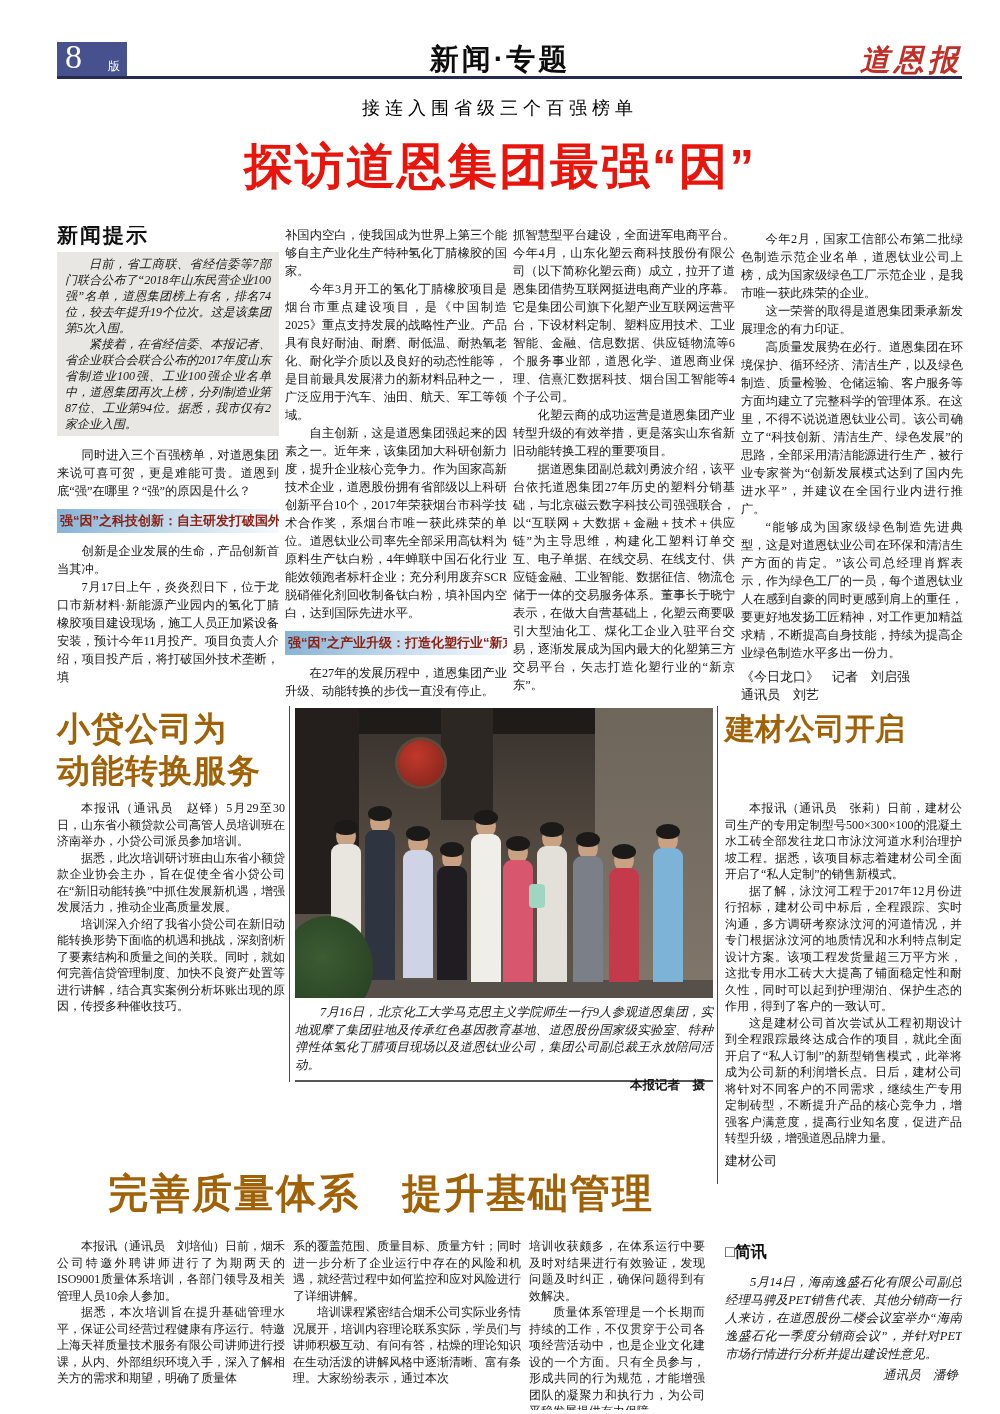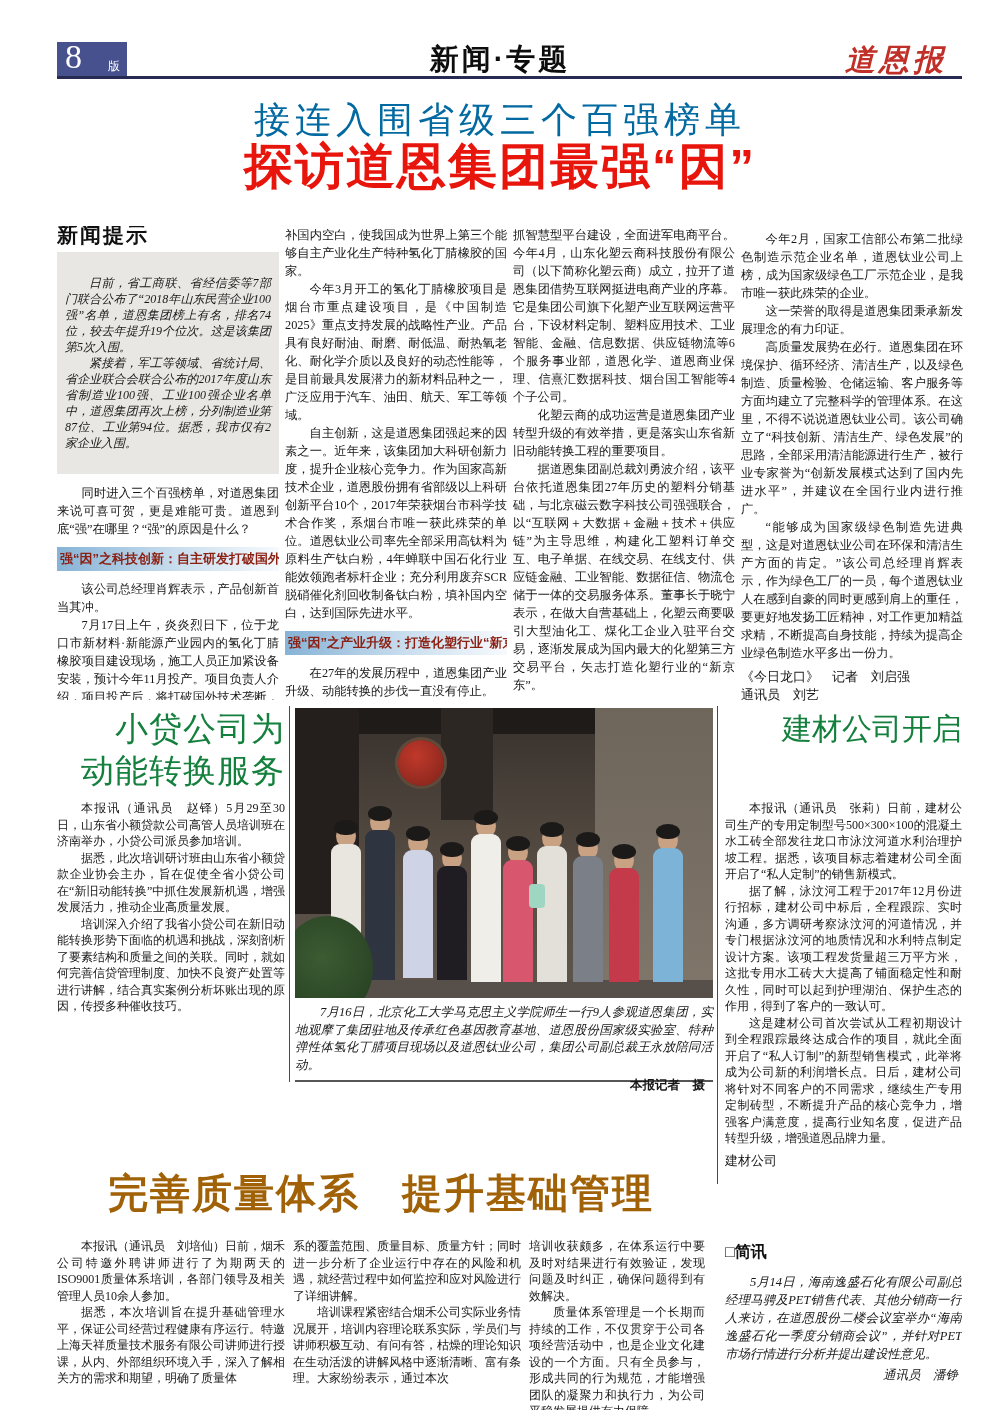--- a/index.html
+++ b/index.html
@@ -9,44 +9,44 @@
   .sans { font-family:"Liberation Sans","DejaVu Sans",sans-serif; }
   .serif { font-family:"Liberation Serif","DejaVu Serif",serif; }
 
   
   .pagebox { left:57px; top:42px; width:70px; height:36px; background:#46518e; color:#fff; }
   .pagebox .num { position:absolute; left:8px; top:-4px; font-size:34px; font-family:"Liberation Serif",serif; }
   .pagebox .lab { position:absolute; right:7px; bottom:3px; font-size:12px; }
   .header-rule { left:57px; top:76px; width:905px; height:3px; background:#272a52; }
   .section-title { left:300px; top:40px; width:400px; text-align:center; font-size:29px; font-weight:bold;
                    letter-spacing:3px; color:#0d0d0d; }
-  .masthead { left:830px; top:40px; width:132px; text-align:center; font-size:30px; font-weight:bold;
+  .masthead { left:830px; top:40px; width:132px; text-align:right; font-size:30px; font-weight:bold;
               font-style:italic; color:#c03028; letter-spacing:4px; }
 
   
-  .kicker { left:0; top:96px; width:1000px; text-align:center; font-size:36px; letter-spacing:5px; color:#0369a1; }
+  .kicker { left:0; top:96px; width:1000px; text-align:center; font-size:18px; letter-spacing:5px; color:#000000; }
   .headline { left:0; top:134px; width:1000px; text-align:center; font-size:49px; font-weight:900;
               color:#e8150d; letter-spacing:2px; }
 
   
   .lead-col { top:226px; width:222px; height:474px; overflow:hidden; font-size:12.3px; line-height:18px; }
   .lead-col p { margin:0; text-indent:2em; text-align:justify; }
   .tip-title { font-size:21px; font-weight:bold; letter-spacing:2px; margin:0 0 8px 0; color:#101010; }
-  .tipbox { background:#e9e7e3; padding:23px 8px; font-size:12px; line-height:16px; }
+  .tipbox { background:#e9e7e3; padding:4px 8px; font-size:12px; line-height:16px; }
   .tipbox p { margin:0; text-indent:2em; text-align:justify; font-style:italic; }
   .subhead { margin:9px 0; padding:3px 3px; font-size:13px; font-weight:bold; color:#8b1f12;
              background:linear-gradient(90deg,#86b3d6 0%,#cadeee 55%,#f7fafd 100%);
              white-space:nowrap; overflow:hidden; text-indent:0 !important; }
   .byline-right { text-align:right; text-indent:0 !important; padding-right:4px; font-size:13px; margin-top:6px !important; }
 
   
   .vrule { width:1px; background:#4a4a4a; }
   .hrule-caption { left:295px; top:1080px; width:418px; height:2px; background:#565656; }
 
-  .story-title { text-align:right; font-weight:400; color:#15803d; }
+  .story-title { text-align:left; font-weight:700; color:#a16207; }
   .loan-title { left:57px; top:708px; width:228px; font-size:33px; line-height:42px; letter-spacing:1px; }
   .loan-body { left:57px; top:800px; width:228px; height:290px; overflow:hidden; font-size:12px; line-height:16.5px; }
   .loan-body p, .mat-body p, .q-col p, .brief-text p { margin:0; text-indent:2em; text-align:justify; }
 
   .mat-title { left:725px; top:708px; width:237px; font-size:30px; line-height:41px; }
   .mat-body { left:725px; top:800px; width:237px; height:388px; overflow:hidden; font-size:12px; line-height:16.5px; }
 
   
   .photo { left:295px; top:708px; width:418px; height:290px; background:linear-gradient(180deg,#37312c 0%,#564c43 55%,#5e554c 100%); overflow:hidden; }
   .photo * { position:absolute; }
@@ -93,25 +93,25 @@
   <div class="abs section-title sans">新闻·专题</div>
   <div class="abs masthead serif">道恩报</div>
 
   <div class="abs kicker serif">接连入围省级三个百强榜单</div>
   <div class="abs headline sans">探访道恩集团最强“因”</div>
 
   <div class="abs lead-col" style="left:57px;">
     <h2 class="tip-title sans">新闻提示</h2>
     <div class="tipbox">
       <p>日前，省工商联、省经信委等7部门联合公布了“2018年山东民营企业100强”名单，道恩集团榜上有名，排名74位，较去年提升19个位次。这是该集团第5次入围。</p>
-      <p>紧接着，军工等领域、省统计局、省企业联合会联合公布的2017年度山东省制造业100强、工业100强企业名单中，道恩集团再次上榜，分列制造业第87位、工业第94位。据悉，我市仅有2家企业入围。</p>
+      <p>紧接着，在省经信委、本报记者、省企业联合会联合公布的2017年度山东省制造业100强、工业100强企业名单中，道恩集团再次上榜，分列制造业第87位、工业第94位。据悉，我市仅有2家企业入围。</p>
     </div>
     <p style="margin-top:10px;">同时进入三个百强榜单，对道恩集团来说可喜可贺，更是难能可贵。道恩到底“强”在哪里？“强”的原因是什么？</p>
     <div class="subhead sans">强“因”之科技创新：自主研发打破国外垄断</div>
-    <p>该公司总经理肖辉表示，产品创新首当其冲。</p>
+    <p>创新是企业发展的生命，产品创新首当其冲。</p>
     <p>7月17日上午，炎炎烈日下，位于龙口市新材料·新能源产业园内的氢化丁腈橡胶项目建设现场，施工人员正加紧设备安装，预计今年11月投产。项目负责人介绍，项目投产后，将打破国外技术垄断，填</p>
   </div>
 
   <div class="abs lead-col" style="left:285px;">
     <p style="text-indent:0;">补国内空白，使我国成为世界上第三个能够自主产业化生产特种氢化丁腈橡胶的国家。</p>
     <p>今年3月开工的氢化丁腈橡胶项目是烟台市重点建设项目，是《中国制造2025》重点支持发展的战略性产业。产品具有良好耐油、耐磨、耐低温、耐热氧老化、耐化学介质以及良好的动态性能等，是目前最具发展潜力的新材料品种之一，广泛应用于汽车、油田、航天、军工等领域。</p>
     <p>自主创新，这是道恩集团强起来的因素之一。近年来，该集团加大科研创新力度，提升企业核心竞争力。作为国家高新技术企业，道恩股份拥有省部级以上科研创新平台10个，2017年荣获烟台市科学技术合作奖，系烟台市唯一获此殊荣的单位。道恩钛业公司率先全部采用高钛料为原料生产钛白粉，4年蝉联中国石化行业能效领跑者标杆企业；充分利用废弃SCR脱硝催化剂回收制备钛白粉，填补国内空白，达到国际先进水平。</p>
     <div class="subhead sans">强“因”之产业升级：打造化塑行业“新京东”</div>
     <p>在27年的发展历程中，道恩集团产业升级、动能转换的步伐一直没有停止。</p>
 

